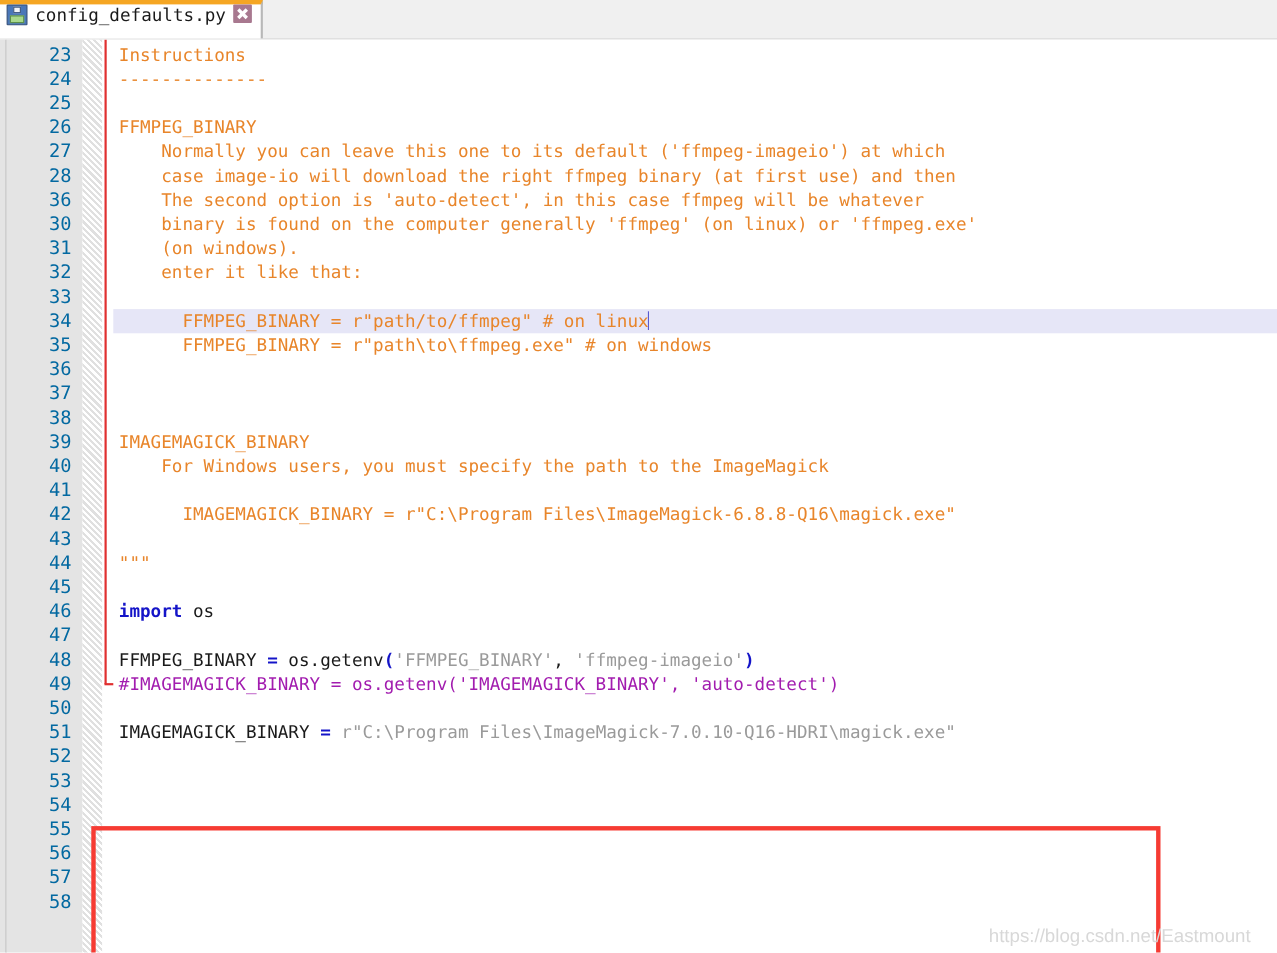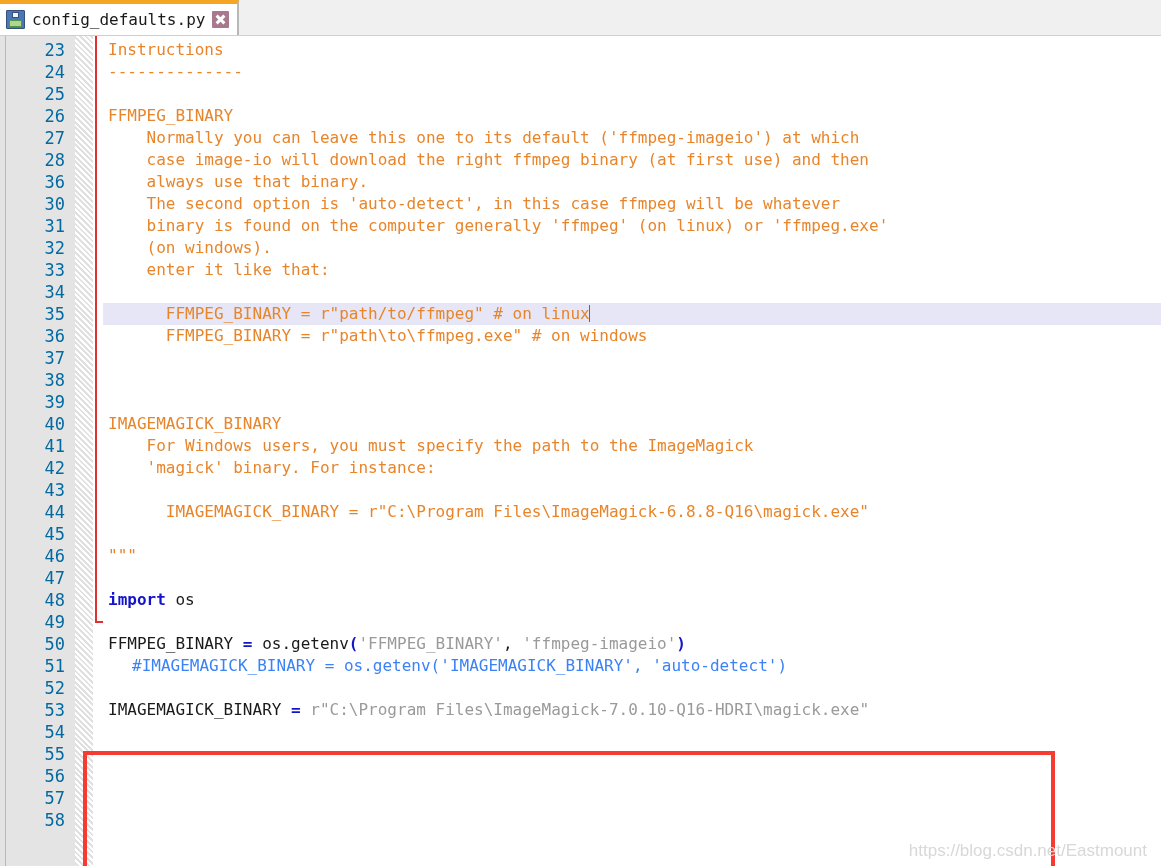--- a/index.html
+++ b/index.html
@@ -17,21 +17,21 @@
   .tabbar {
     height: 35px;
     background: #f0f0f0;
     border-bottom: 1px solid #cfcfcf;
     display: flex;
     align-items: stretch;
     position: relative;
   }
   .tab {
     display: flex;
-    align-items: center;
+    align-items: flex-start;
     gap: 7px;
     padding: 0 8px 0 6px;
     background: #ffffff;
     border-top: 4px solid #f5a623;
     border-right: 2px solid #b8b8b8;
     box-sizing: border-box;
     height: 35px;
     position: relative;
   }
   .save-icon {
@@ -175,40 +175,40 @@
     margin-left: -1px;
   }
 
   
   .t-doc  { color: #e8852a; }
   .t-kw   { color: #1414c8; font-weight: bold; }
   .t-name { color: #1a1a1a; }
   .t-op   { color: #1414c8; font-weight: bold; }
   .t-paren{ color: #1414c8; font-weight: bold; }
   .t-str  { color: #9a9a9a; }
-  .t-com  { color: #3b82f6; margin-left: 24px; }
+  .t-com  { color: #a21caf; }
   .t-plain{ color: #1a1a1a; }
 
   
   .redbox {
     position: absolute;
     left: 83px;
     top: 715px;
     width: 972px;
     height: 137px;
     border: 4px solid #f63b33;
     box-sizing: border-box;
     pointer-events: none;
     z-index: 5;
   }
 
   
   .watermark {
     position: absolute;
-    right: 14px;
+    right: 24px;
     bottom: 6px;
     font-family: "Liberation Sans", sans-serif;
     font-size: 17px;
     color: #d8d8d8;
     z-index: 6;
     white-space: nowrap;
     text-align: right;
   }
 </style>
 </head>
@@ -267,34 +267,32 @@
     <div class="foldline" id="foldline" style="top: 0px; height: 586px;"></div>
     <div class="foldhook" id="foldhook" style="top: 585px;"></div>
   </div>
   <div class="code" id="code">
       <div class="line"><span class="t-doc">Instructions</span></div>
       <div class="line"><span class="t-doc">--------------</span></div>
       <div class="line"><span class="t-doc"></span></div>
       <div class="line"><span class="t-doc">FFMPEG_BINARY</span></div>
       <div class="line"><span class="t-doc">    Normally you can leave this one to its default ('ffmpeg-imageio') at which</span></div>
       <div class="line"><span class="t-doc">    case image-io will download the right ffmpeg binary (at first use) and then</span></div>
-      <div class="line"><span class="t-doc">    always use that binary.</span></div>
       <div class="line"><span class="t-doc">    The second option is 'auto-detect', in this case ffmpeg will be whatever</span></div>
       <div class="line"><span class="t-doc">    binary is found on the computer generally 'ffmpeg' (on linux) or 'ffmpeg.exe'</span></div>
       <div class="line"><span class="t-doc">    (on windows).</span></div>
       <div class="line"><span class="t-doc">    enter it like that:</span></div>
       <div class="line"><span class="t-doc"></span></div>
       <div class="line hl"><span class="t-doc">      FFMPEG_BINARY = r"path/to/ffmpeg" # on linux</span><span class="cursor"></span></div>
       <div class="line"><span class="t-doc">      FFMPEG_BINARY = r"path\to\ffmpeg.exe" # on windows</span></div>
       <div class="line"><span class="t-doc"></span></div>
       <div class="line"><span class="t-doc"></span></div>
       <div class="line"><span class="t-doc"></span></div>
       <div class="line"><span class="t-doc">IMAGEMAGICK_BINARY</span></div>
       <div class="line"><span class="t-doc">    For Windows users, you must specify the path to the ImageMagick</span></div>
-      <div class="line"><span class="t-doc">    'magick' binary. For instance:</span></div>
       <div class="line"><span class="t-doc"></span></div>
       <div class="line"><span class="t-doc">      IMAGEMAGICK_BINARY = r"C:\Program Files\ImageMagick-6.8.8-Q16\magick.exe"</span></div>
       <div class="line"><span class="t-doc"></span></div>
       <div class="line"><span class="t-doc">"""</span></div>
       <div class="line"><span class="t-doc"></span></div>
       <div class="line"><span class="t-kw">import</span><span class="t-plain"> os</span></div>
       <div class="line"><span class="t-plain"></span></div>
       <div class="line"><span class="t-name">FFMPEG_BINARY </span><span class="t-op">=</span><span class="t-name"> os.getenv</span><span class="t-paren">(</span><span class="t-str">'FFMPEG_BINARY'</span><span class="t-name">, </span><span class="t-str">'ffmpeg-imageio'</span><span class="t-paren">)</span></div>
       <div class="line"><span class="t-com">#IMAGEMAGICK_BINARY = os.getenv('IMAGEMAGICK_BINARY', 'auto-detect')</span></div>
       <div class="line"><span class="t-plain"></span></div>

